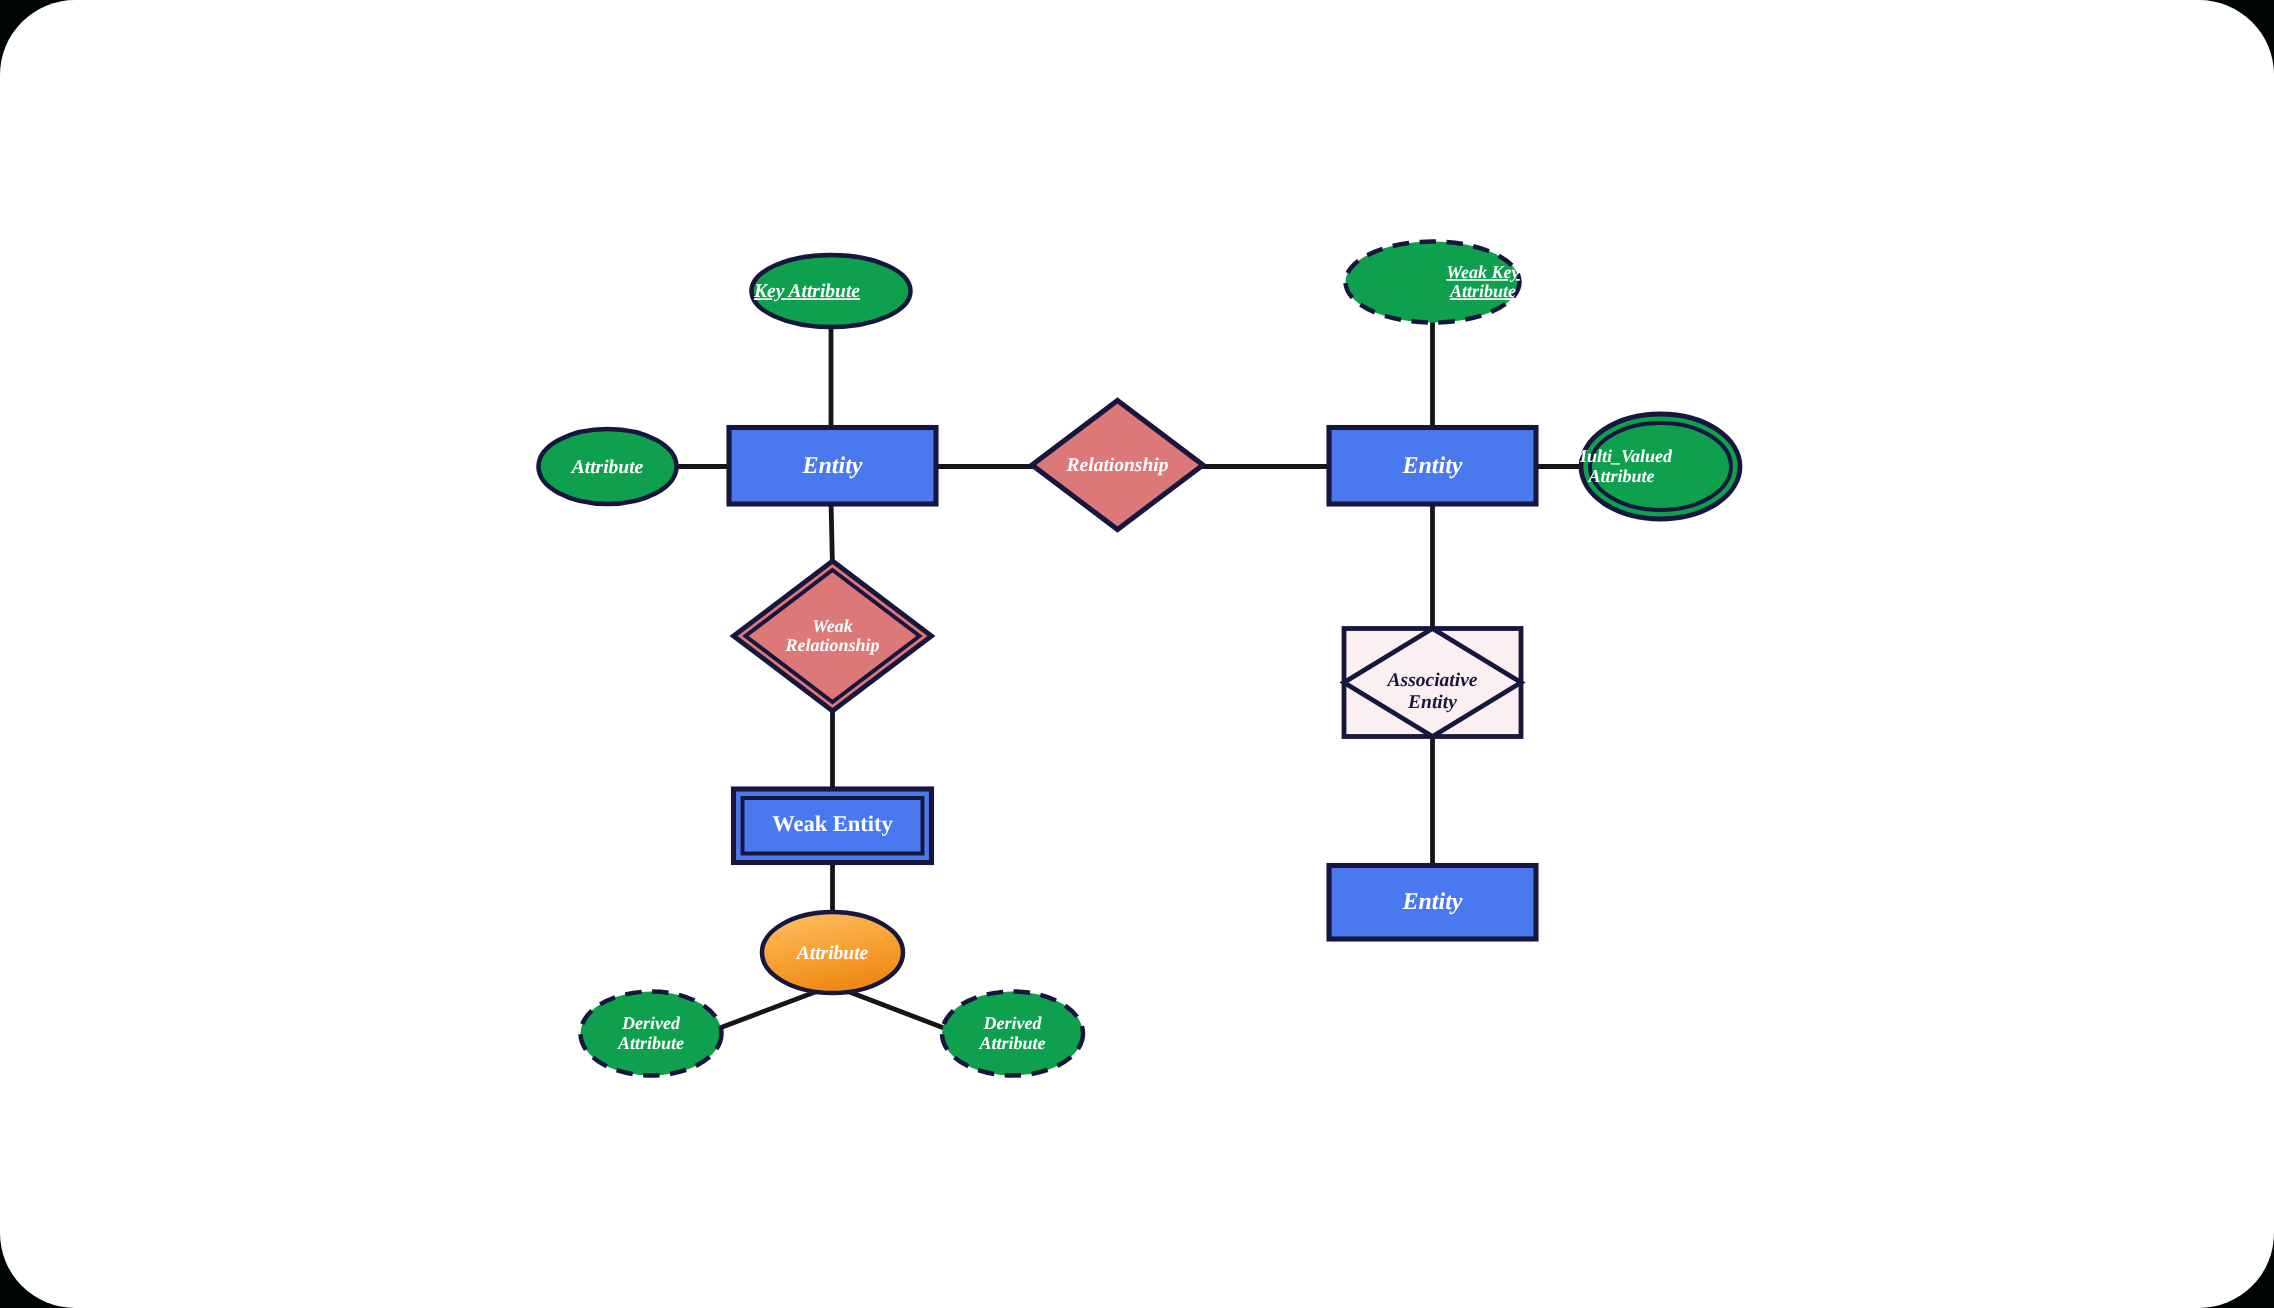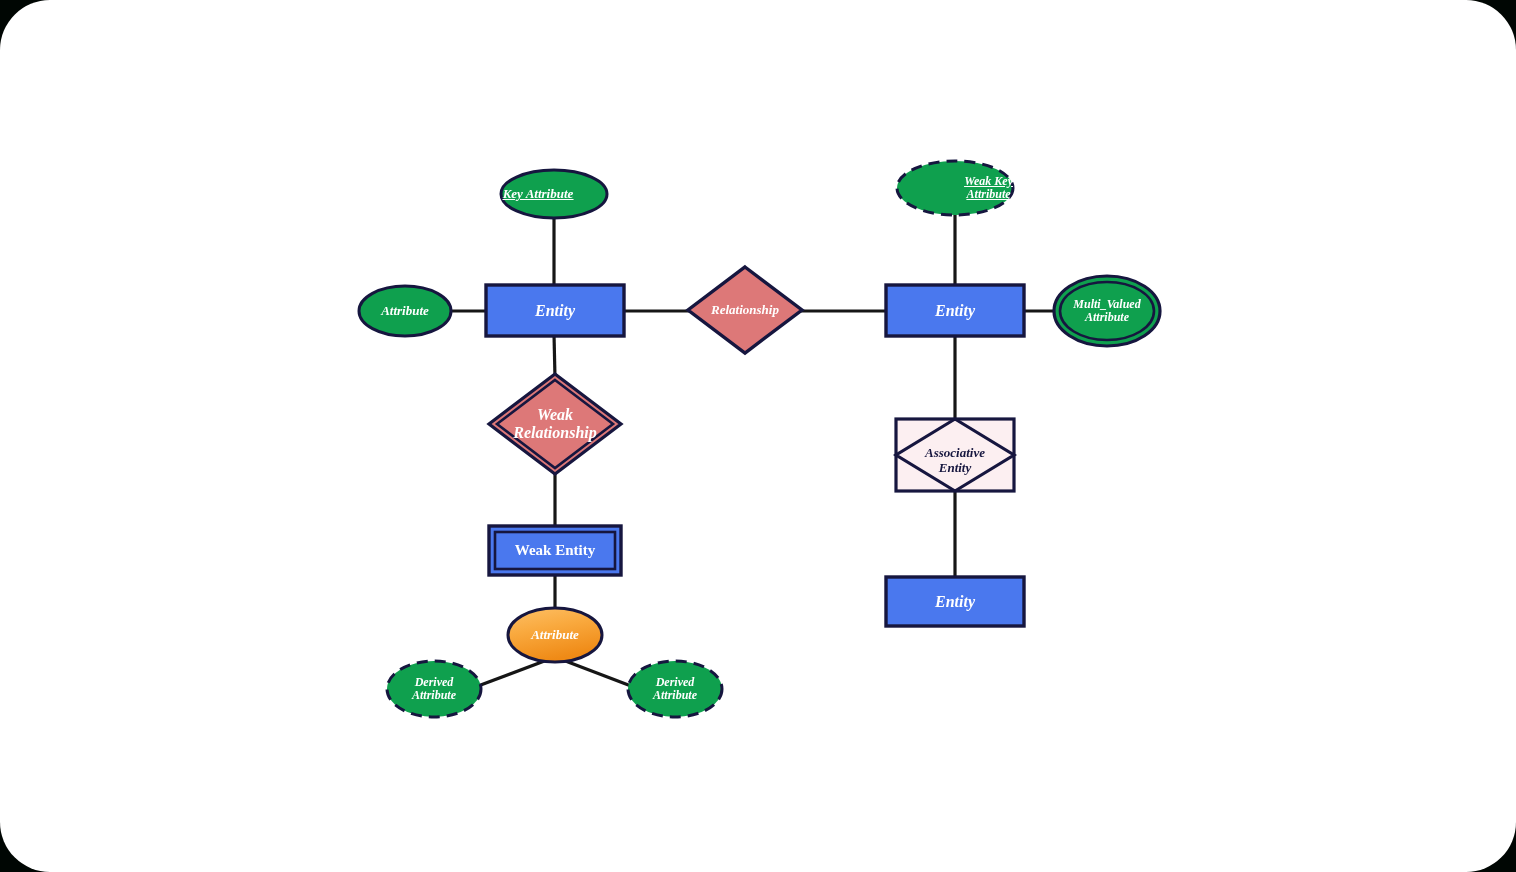--- a/index.html
+++ b/index.html
@@ -157,28 +157,28 @@
         <div class="lbl-white-italic underlined" style="font-size: 12px;">
           <div style="text-decoration: underline;">Weak  Key</div>
           <div style="text-decoration: underline;">Attribute</div>
         </div>
       </div>
       <div class="node-label" style="left: 886px; top: 285px; width: 138px; height: 51px;">
         <div class="lbl-white-italic" style="font-size: 16px;">
           <div>Entity</div>
         </div>
       </div>
-      <div class="node-label" style="left: 1054px; top: 276px; width: 106px; height: 70px; text-align: center;">
+      <div class="node-label" style="left: 1028px; top: 276px; width: 106px; height: 70px; text-align: center;">
         <div class="lbl-white-italic" style="font-size: 12px;">
           <div>Multi_Valued</div>
           <div>Attribute</div>
         </div>
       </div>
       <div class="node-label" style="left: 489px; top: 374px; width: 132px; height: 100px;">
-        <div class="lbl-white-italic" style="font-size: 16px;">
+        <div class="lbl-white-italic" style="font-size: 12px;">
           <div>Weak</div>
           <div>Relationship</div>
         </div>
       </div>
       <div class="node-label" style="left: 896px; top: 419px; width: 118px; height: 72px;">
         <div class="lbl-dark-italic" style="font-size: 13px;">
           <div>Associative</div>
           <div>Entity</div>
         </div>
       </div>

